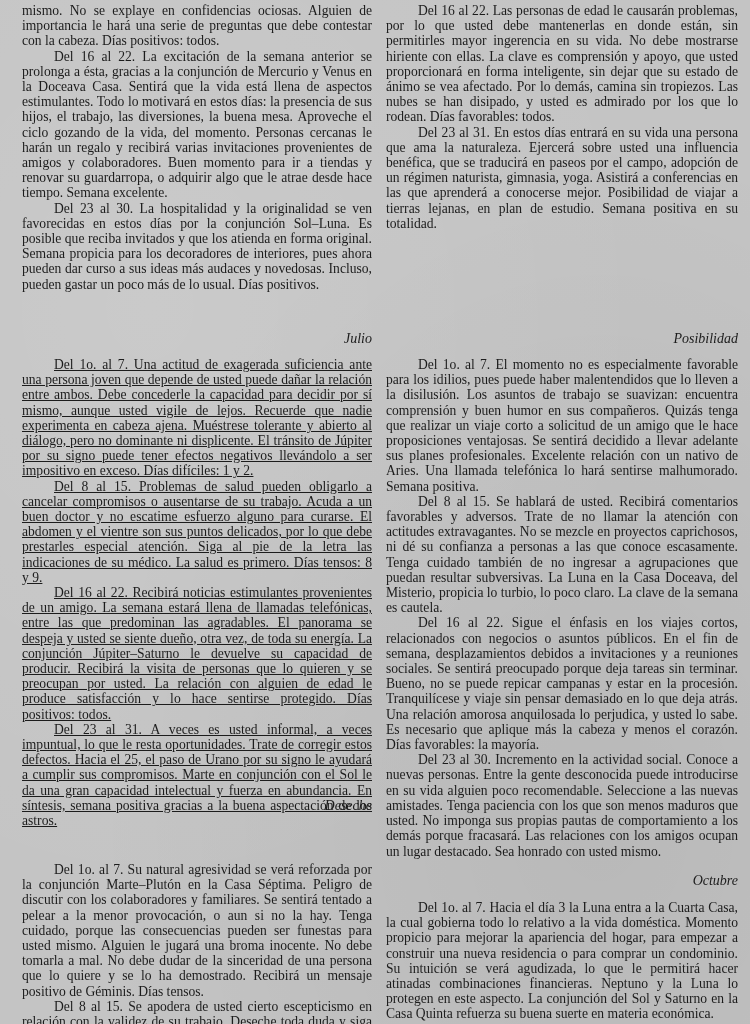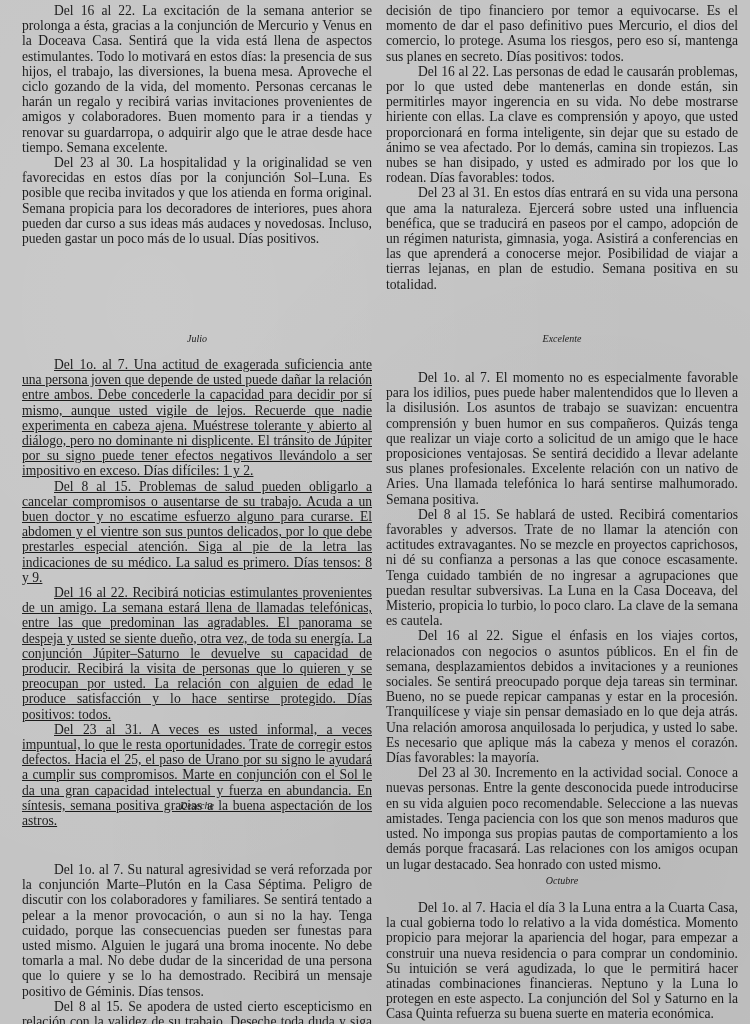--- a/index.html
+++ b/index.html
@@ -37,40 +37,41 @@
     .col-right { left: 386px; width: 352px; }
 
     .para {
       margin: 0;
       text-indent: 0;
     }
     .para.indent { text-indent: 32px; }
 
     .month {
       font-style: italic;
-      font-size: 10px;
+      font-size: 14px;
       margin: 0;
-      text-align: center;
+      text-align: right;
     }
 
     
     .block {
       position: absolute;
       left: 0;
       width: 100%;
     }
   </style>
 </head>
 <body>
 
 <div class="page">
 
   <div class="column col-left">
 
     <div class="block" style="top:3px;">
+      <p class="para">mismo. No se explaye en confidencias ociosas. Alguien de importancia le hará una serie de preguntas que debe contestar con la cabeza. Días positivos: todos.</p>
       <p class="para indent">Del 16 al 22. La excitación de la semana anterior se prolonga a ésta, gracias a la conjunción de Mercurio y Venus en la Doceava Casa. Sentirá que la vida está llena de aspectos estimulantes. Todo lo motivará en estos días: la presencia de sus hijos, el trabajo, las diversiones, la buena mesa. Aproveche el ciclo gozando de la vida, del momento. Personas cercanas le harán un regalo y recibirá varias invitaciones provenientes de amigos y colaboradores. Buen momento para ir a tiendas y renovar su guardarropa, o adquirir algo que le atrae desde hace tiempo. Semana excelente.</p>
       <p class="para indent">Del 23 al 30. La hospitalidad y la originalidad se ven favorecidas en estos días por la conjunción Sol–Luna. Es posible que reciba invitados y que los atienda en forma original. Semana propicia para los decoradores de interiores, pues ahora pueden dar curso a sus ideas más audaces y novedosas. Incluso, pueden gastar un poco más de lo usual. Días positivos.</p>
     </div>
 
     <div class="block" style="top:331px;">
       <p class="month">Julio</p>
     </div>
     <div class="block" style="top:357px;text-decoration:underline;">
       <p class="para indent">Del 1o. al 7. Una actitud de exagerada suficiencia ante una persona joven que depende de usted puede dañar la relación entre ambos. Debe concederle la capacidad para decidir por sí mismo, aunque usted vigile de lejos. Recuerde que nadie experimenta en cabeza ajena. Muéstrese tolerante y abierto al diálogo, pero no dominante ni displicente. El tránsito de Júpiter por su signo puede tener efectos negativos llevándolo a ser impositivo en exceso. Días difíciles: 1 y 2.</p>
       <p class="para indent">Del 8 al 15. Problemas de salud pueden obligarlo a cancelar compromisos o ausentarse de su trabajo. Acuda a un buen doctor y no escatime esfuerzo alguno para curarse. El abdomen y el vientre son sus puntos delicados, por lo que debe prestarles especial atención. Siga al pie de la letra las indicaciones de su médico. La salud es primero. Días tensos: 8 y 9.</p>
@@ -83,29 +84,28 @@
     </div>
     <div class="block" style="top:826px;margin-top:36px;">
       <p class="para indent">Del 1o. al 7. Su natural agresividad se verá reforzada por la conjunción Marte–Plutón en la Casa Séptima. Peligro de discutir con los colaboradores y familiares. Se sentirá tentado a pelear a la menor provocación, o aun si no la hay. Tenga cuidado, porque las consecuencias pueden ser funestas para usted mismo. Alguien le jugará una broma inocente. No debe tomarla a mal. No debe dudar de la sinceridad de una persona que lo quiere y se lo ha demostrado. Recibirá un mensaje positivo de Géminis. Días tensos.</p>
       <p class="para indent">Del 8 al 15. Se apodera de usted cierto escepticismo en relación con la validez de su trabajo. Deseche toda duda y siga adelante. Lo que usted hace es útil para más gente de la que piensa. El futuro se lo demostrará. Ha venido posponiendo una</p>
     </div>
   </div>
 
   <div class="column col-right">
 
     <div class="block" style="top:3px;">
-      <p class="para">decisión de tipo financiero por temor a equivocarse. Es el momento de dar el paso definitivo pues Mercurio, el dios del comercio, lo protege. Asuma los riesgos, pero eso sí, mantenga sus planes en secreto. Días positivos: todos.</p>
       <p class="para indent">Del 16 al 22. Las personas de edad le causarán problemas, por lo que usted debe mantenerlas en donde están, sin permitirles mayor ingerencia en su vida. No debe mostrarse hiriente con ellas. La clave es comprensión y apoyo, que usted proporcionará en forma inteligente, sin dejar que su estado de ánimo se vea afectado. Por lo demás, camina sin tropiezos. Las nubes se han disipado, y usted es admirado por los que lo rodean. Días favorables: todos.</p>
       <p class="para indent">Del 23 al 31. En estos días entrará en su vida una persona que ama la naturaleza. Ejercerá sobre usted una influencia benéfica, que se traducirá en paseos por el campo, adopción de un régimen naturista, gimnasia, yoga. Asistirá a conferencias en las que aprenderá a conocerse mejor. Posibilidad de viajar a tierras lejanas, en plan de estudio. Semana positiva en su totalidad.</p>
     </div>
 
     <div class="block" style="top:331px;">
-      <p class="month">Excelente</p>
+      <p class="month">Posibilidad</p>
     </div>
-    <div class="block" style="top:370px;">
+    <div class="block" style="top:357px;">
       <p class="para indent">Del 1o. al 7. El momento no es especialmente favorable para los idilios, pues puede haber malentendidos que lo lleven a la disilusión. Los asuntos de trabajo se suavizan: encuentra comprensión y buen humor en sus compañeros. Quizás tenga que realizar un viaje corto a solicitud de un amigo que le hace proposiciones ventajosas. Se sentirá decidido a llevar adelante sus planes profesionales. Excelente relación con un nativo de Aries. Una llamada telefónica lo hará sentirse malhumorado. Semana positiva.</p>
       <p class="para indent">Del 8 al 15. Se hablará de usted. Recibirá comentarios favorables y adversos. Trate de no llamar la atención con actitudes extravagantes. No se mezcle en proyectos caprichosos, ni dé su confianza a personas a las que conoce escasamente. Tenga cuidado también de no ingresar a agrupaciones que puedan resultar subversivas. La Luna en la Casa Doceava, del Misterio, propicia lo turbio, lo poco claro. La clave de la semana es cautela.</p>
       <p class="para indent">Del 16 al 22. Sigue el énfasis en los viajes cortos, relacionados con negocios o asuntos públicos. En el fin de semana, desplazamientos debidos a invitaciones y a reuniones sociales. Se sentirá preocupado porque deja tareas sin terminar. Bueno, no se puede repicar campanas y estar en la procesión. Tranquilícese y viaje sin pensar demasiado en lo que deja atrás. Una relación amorosa anquilosada lo perjudica, y usted lo sabe. Es necesario que aplique más la cabeza y menos el corazón. Días favorables: la mayoría.</p>
       <p class="para indent">Del 23 al 30. Incremento en la actividad social. Conoce a nuevas personas. Entre la gente desconocida puede introducirse en su vida alguien poco recomendable. Seleccione a las nuevas amistades. Tenga paciencia con los que son menos maduros que usted. No imponga sus propias pautas de comportamiento a los demás porque fracasará. Las relaciones con los amigos ocupan un lugar destacado. Sea honrado con usted mismo.</p>
     </div>
 
     <div class="block" style="top:873px;">
       <p class="month">Octubre</p>
     </div>
     <div class="block" style="top:900px;font-family:Liberation Serif, serif;">

